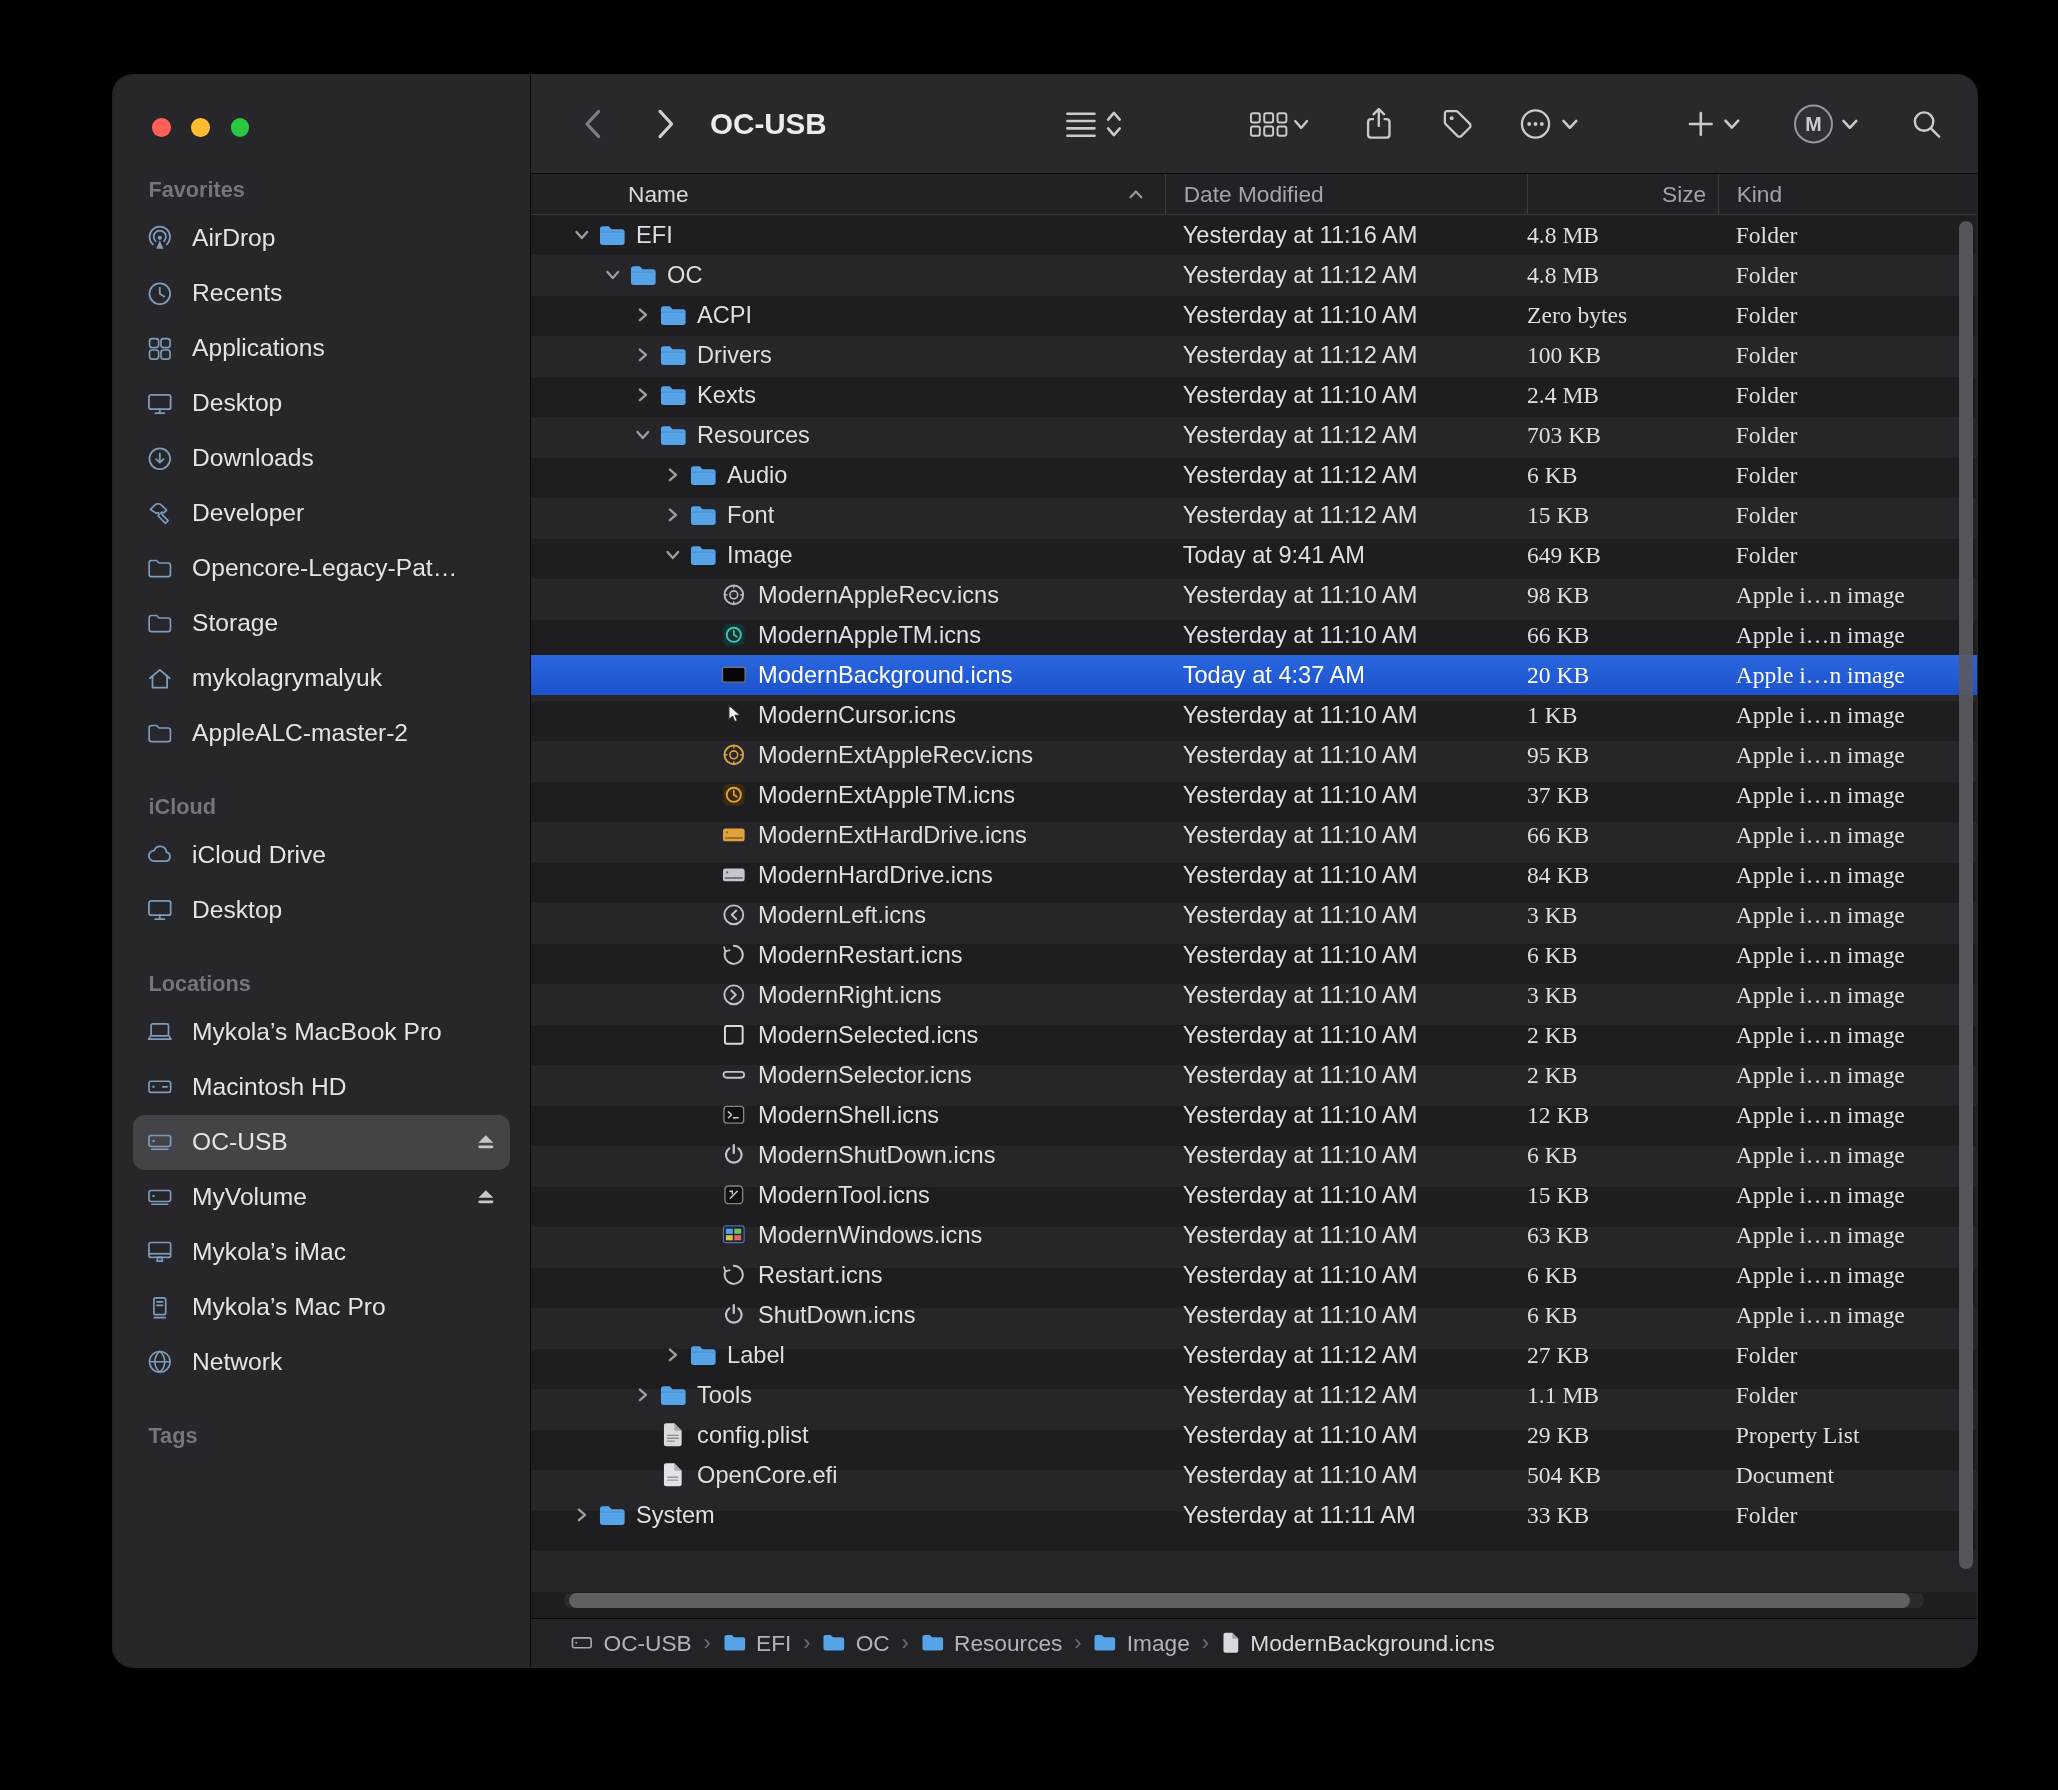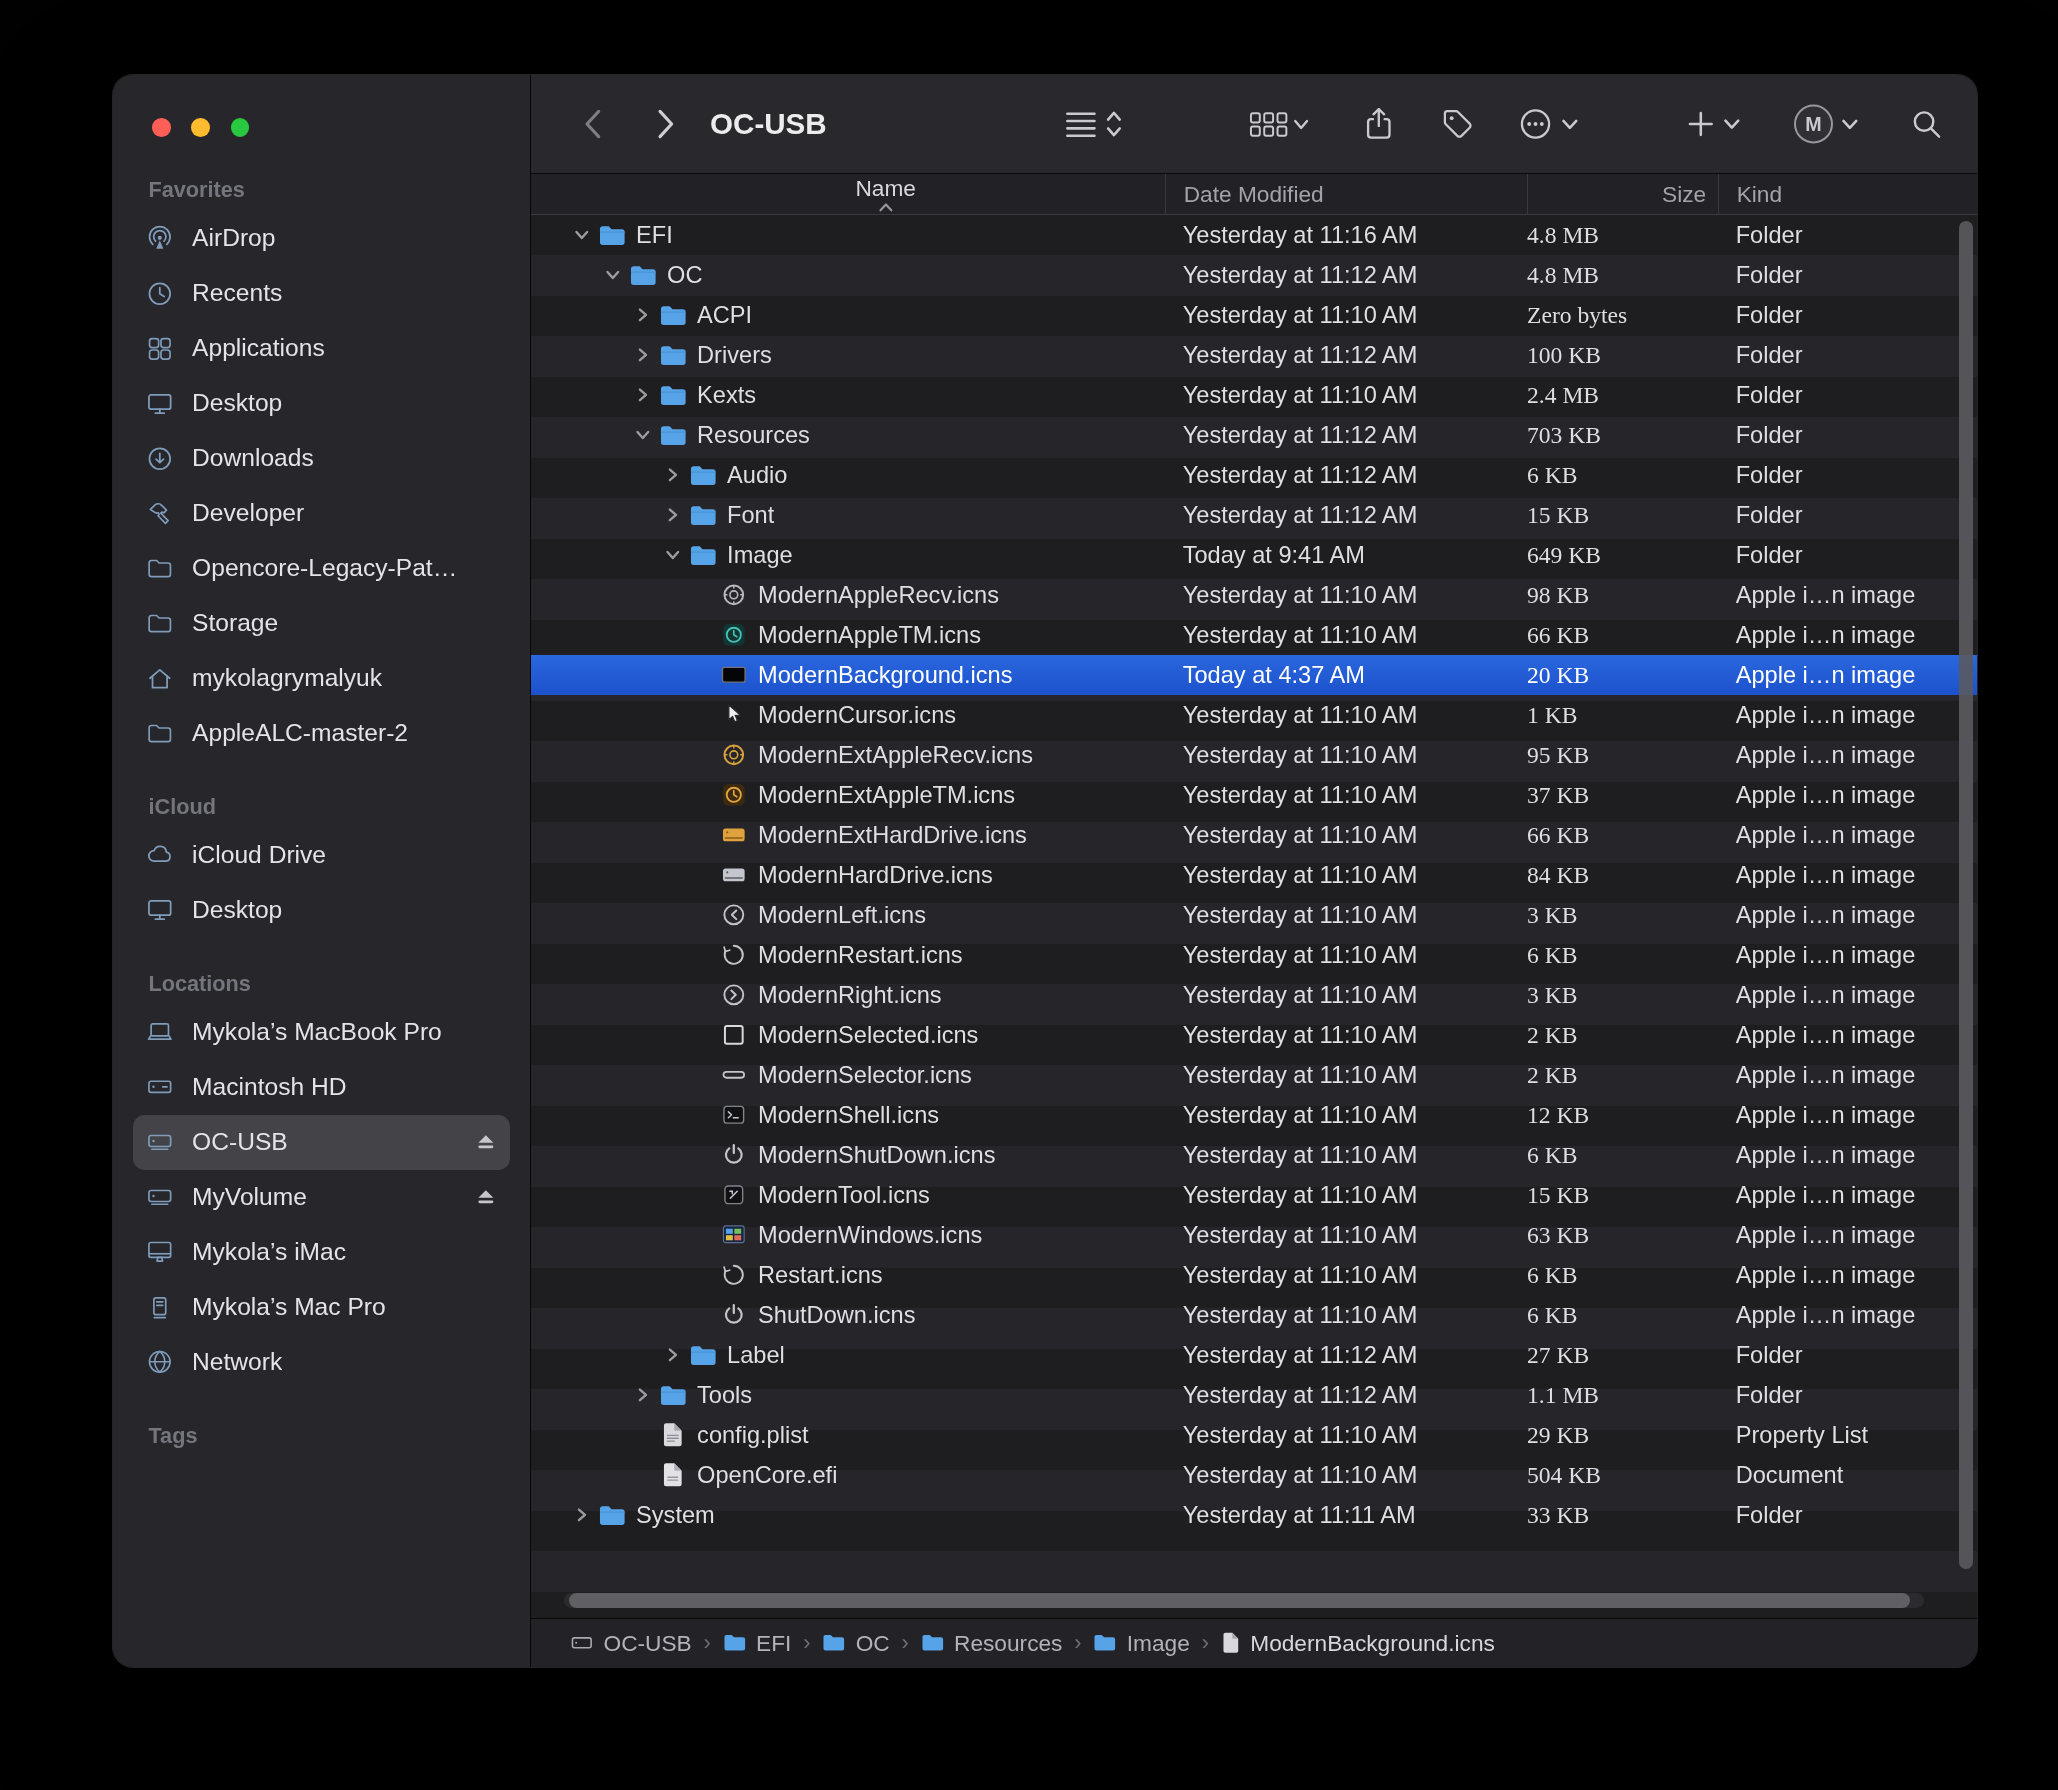--- a/index.html
+++ b/index.html
@@ -29,37 +29,37 @@
   .toolbar { height:99px; flex:none; background:#29292d; border-bottom:1px solid #0a0a0b; position:relative; }
   .tb { position:absolute; top:50%; transform:translateY(-50%); display:flex; align-items:center; gap:7.9px; color:#c9c9ce; }
   .tb-title { position:absolute; left:179px; top:50%; transform:translateY(-50%);
               font-size:29.6px; font-weight:700; color:#ececee; }
   .acct-circle { width:39px; height:39px; border-radius:50%; border:2px solid #97979d; background:#303034;
                  display:flex; align-items:center; justify-content:center; font-size:19.7px; font-weight:700; color:#c9c9ce; }
 
   .header { height:41px; flex:none; background:#222226; border-bottom:1px solid #3a3a3e;
             display:grid; grid-template-columns:1fr 362px 191px 259px; font-size:22.7px; color:#a3a3a9; }
   .header > div { height:100%; display:flex; align-items:center; }
-  .h-name { padding-left:97px; padding-right:21.7px; color:#d9d9dd; justify-content:center;flex-direction:column; }
+  .h-name { padding-left:97px; padding-right:21.7px; color:#d9d9dd; justify-content:space-between; }
   .h-date,.h-kind { padding-left:17.7px; border-left:1px solid #3a3a3e; }
   .h-size { justify-content:flex-end; padding-right:11.8px; border-left:1px solid #3a3a3e; }
 
   .listwrap { flex:1; position:relative; overflow:hidden;
               background:repeating-linear-gradient(to bottom,#1e1e20 0px,#1e1e20 40px,#26262a 40px,#26262a 81px); }
   .row { height:40px; display:grid; grid-template-columns:1fr 362px 191px 259px; align-items:center;
          font-size:23.6px; color:#dfdfe3; }
   .row.selected { background:linear-gradient(180deg,var(--sel-top,#2a67de),var(--sel-bot,#1c52cc)); color:#fff; }
   .c-name { display:flex; align-items:center; min-width:0; }
   .disc-box { width:25.6px; flex:none; display:flex; justify-content:center; align-items:center; }
   .disc-exp { transform:rotate(90deg); display:flex; }
   .ficon { width:29.6px; height:27.6px; flex:none; display:flex; align-items:center; justify-content:center; margin:0 9.9px 0 2px; }
   .fname { white-space:nowrap; overflow:hidden; }
   .c-date { padding-left:17.7px; white-space:nowrap; }
   .c-size { padding-right:11.8px; white-space:nowrap;font-family:Liberation Serif, serif; }
-  .c-kind { padding-left:17.7px; white-space:nowrap; overflow:hidden; }
+  .c-kind { padding-left:17.7px; white-space:nowrap; overflow:hidden;font-family:Liberation Serif, serif; }
 
   .vscroll { position:absolute; right:3.9px; top:5.9px; width:13.8px; height:1348px;
              background:#5a5a5f; border-radius:6.9px; opacity:.9; }
   .hscroll-track { position:absolute; left:33px; right:53px; bottom:9.9px; height:14.8px; border-radius:7.9px; background:#2b2b2f; }
   .hscroll-thumb { position:absolute; left:4.9px; top:0; bottom:0; right:13.8px; background:#5f5f64; border-radius:7.9px; }
 
   .pathbar { height:49px; flex:none; background:#232327; border-top:1px solid #0a0a0b;
              display:flex; align-items:center; padding-left:39px; font-size:22.7px; color:#b2b2b8; gap:11.8px; overflow:hidden; }
   .crumb { display:flex; align-items:center; gap:9.9px; white-space:nowrap; }
   .crumb:last-child { color:#d8d8dc; }

